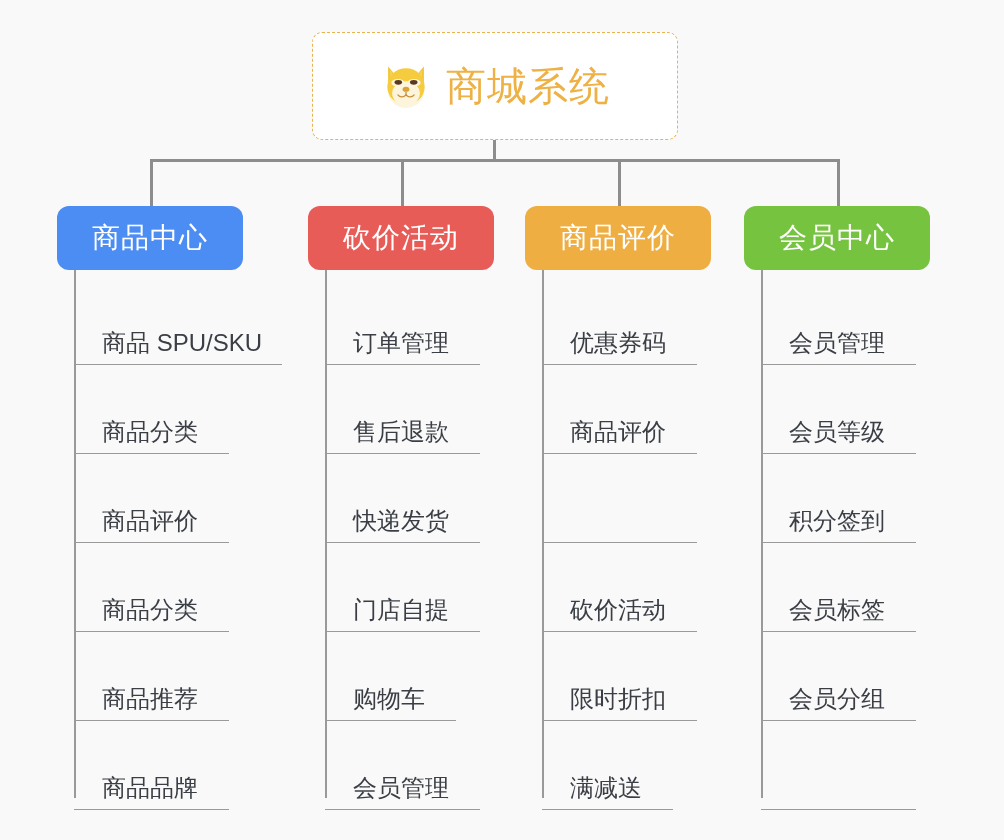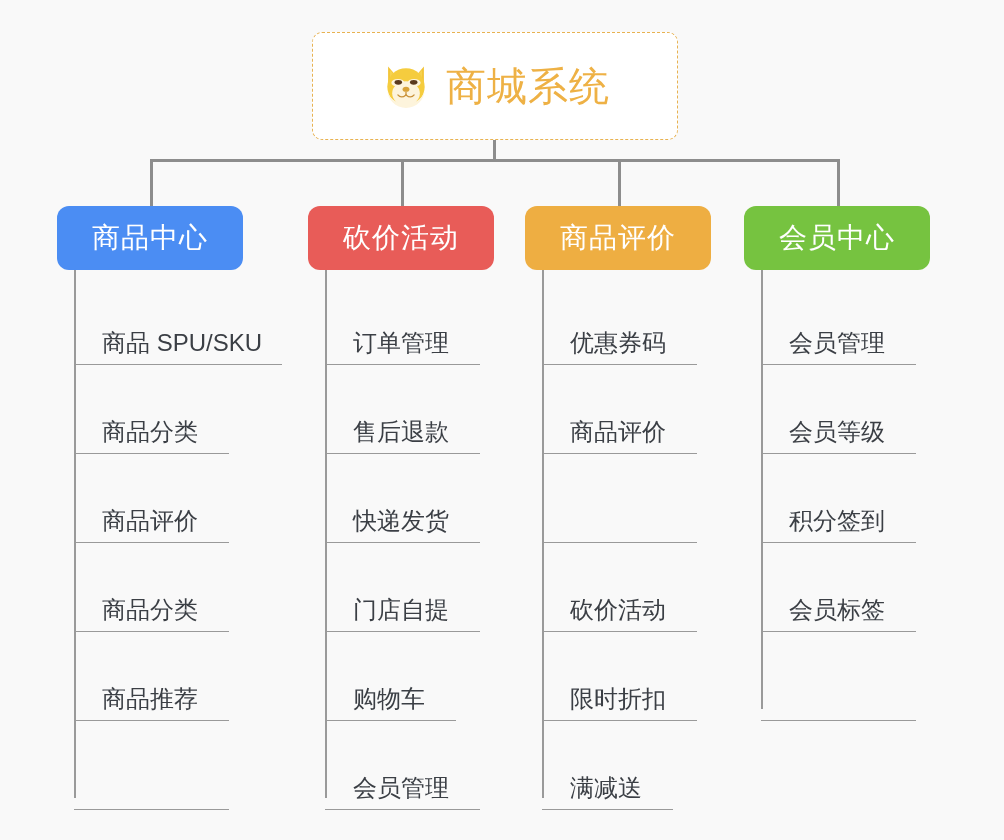--- a/index.html
+++ b/index.html
@@ -191,20 +191,21 @@
       <div class="leaf-item">
         <span class="leaf-underline" style="width: 155px; background: rgb(154, 154, 154);"></span>
         <span class="leaf-label">商品分类</span>
       </div>
       <div class="leaf-item">
         <span class="leaf-underline" style="width: 155px; background: rgb(154, 154, 154);"></span>
         <span class="leaf-label">商品推荐</span>
       </div>
       <div class="leaf-item">
         <span class="leaf-underline" style="width: 155px; background: rgb(154, 154, 154);"></span>
+        <span class="leaf-label">商品品牌</span>
       </div>
     </div>
   </div>
 
   <div class="column c2">
     <div class="col-header" style="background: rgb(232, 92, 88);">
       <span>砍价活动</span>
     </div>
     <div class="leaf-list">
       <div class="spine" style="background: rgb(154, 154, 154);"></div>
@@ -284,17 +285,21 @@
       <div class="leaf-item">
         <span class="leaf-underline" style="width: 155px; background: rgb(154, 154, 154);"></span>
         <span class="leaf-label">积分签到</span>
       </div>
       <div class="leaf-item">
         <span class="leaf-underline" style="width: 155px; background: rgb(154, 154, 154);"></span>
         <span class="leaf-label">会员标签</span>
       </div>
       <div class="leaf-item">
         <span class="leaf-underline" style="width: 155px; background: rgb(154, 154, 154);"></span>
+        <span class="leaf-label">会员分组</span>
+      </div>
+      <div class="leaf-item">
+        <span class="leaf-underline" style="width: 155px; background: rgb(154, 154, 154);"></span>
       </div>
     </div>
   </div>
 
 </div>
 
 </body></html>

